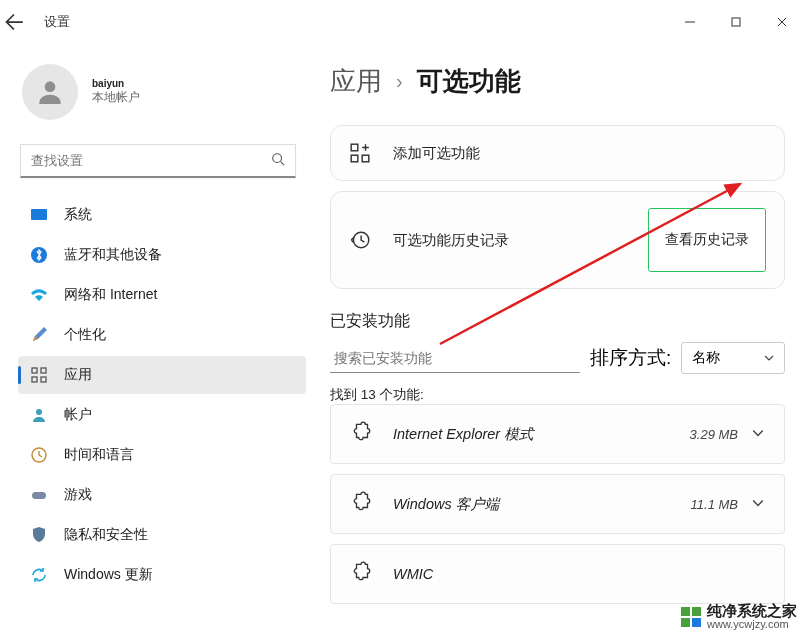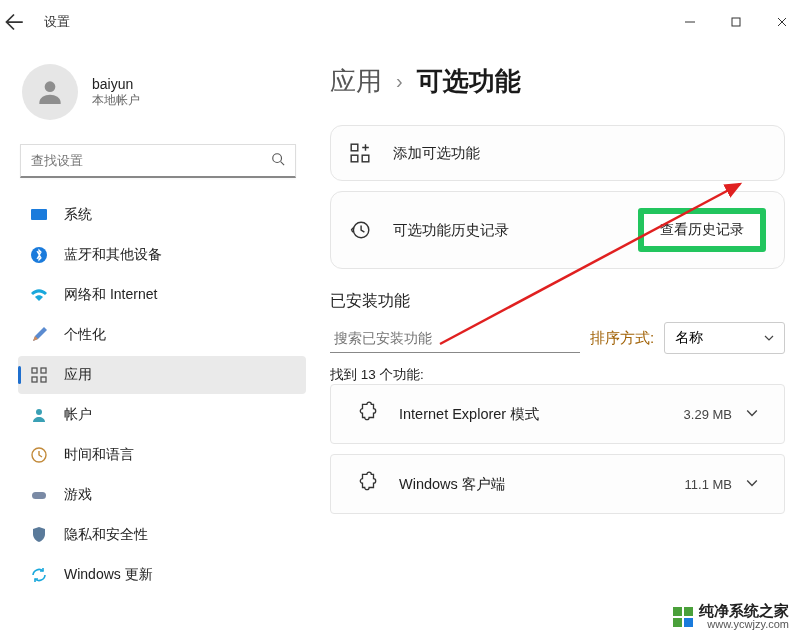--- a/index.html
+++ b/index.html
@@ -9,51 +9,51 @@
   .tb-back { width: 20px; height: 20px; display:flex; align-items:center; justify-content:center; color:#333; }
   .tb-title { font-size: 13px; color: #333; }
   .tb-controls { display: flex; }
   .tb-btn { width: 46px; height: 30px; display:flex; align-items:center; justify-content:center; color:#333; }
   .tb-btn svg { width:12px; height:12px; }
   .content { display: flex; height: calc(636px - 44px); }
   .sidebar { width: 310px; padding: 16px 4px 0 18px; overflow-y: auto; }
   .user { display:flex; align-items:center; gap:14px; padding: 4px 4px 22px 4px; }
   .avatar { width: 56px; height: 56px; border-radius: 50%; background: #e6e6e6; display:flex; align-items:center; justify-content:center; }
   .avatar svg { width: 32px; height: 32px; fill:#8e8e8e; }
-  .user-name { font-size: 14px; font-weight: 400; color:#222; }
+  .user-name { font-size: 10px; font-weight: 700; color:#222; }
   .user-sub { font-size: 12px; color:#666; }
   .search { margin: 2px 10px 18px 2px; height: 34px; background:#fff; border:1px solid #ddd; border-bottom:2px solid #888; display:flex; align-items:center; padding:0 10px; box-shadow: 0 1px 2px rgba(0,0,0,0.04); }
   .search input { border:none; outline:none; flex:1; font-size:13px; background:transparent; }
   .nav { list-style:none; display:flex; flex-direction:column; gap:2px; position:relative; }
   .nav-item { display:flex; align-items:center; gap:16px; height:38px; padding: 0 12px; border-radius:4px; font-size:14px; color:#222; cursor:pointer; position:relative; }
   .nav-item.active { background:#eaeaea; }
   .nav-item.active::before { content:""; position:absolute; left:0; top:10px; bottom:10px; width:3px; background:#1f6fce; border-radius:3px; }
   .nav-icon { width:18px; height:18px; display:flex; align-items:center; justify-content:center; }
   .nav-icon svg { width:18px; height:18px; }
   .main { flex:1; padding: 20px 20px 0 20px; background:#fff; position:relative; }
   .breadcrumb { display:flex; align-items:center; gap:14px; font-size: 26px; color:#555; margin-bottom: 26px; }
   .breadcrumb .sub { color:#1a1a1a; font-weight:600; }
   .card { border:1px solid #e5e5e5; border-radius:12px; padding: 16px 18px; display:flex; align-items:center; justify-content:space-between; margin-bottom: 10px; background:#fdfdfd; }
   .card-left { display:flex; align-items:center; gap:22px; font-size:14.5px; color:#222; }
   .card-icon { width:22px; height:22px; display:flex; align-items:center; justify-content:center; color:#333; }
   .highlight-box { border:3px solid #e02020; padding:4px; display:inline-block; }
   .btn-primary { background:#1968c9; color:#fff; border:none; padding:7px 22px; font-size:14px; border-radius:3px; cursor:pointer; box-shadow: inset 0 -1px 0 rgba(0,0,0,0.2); }
-  .btn-secondary { background:#fff; color:#222; border:6px solid #22c55e; padding:7px 16px; font-size:14px; border-radius:3px; cursor:pointer; }
+  .btn-secondary { background:#fff; color:#222; border:1px solid #22c55e; padding:22px 16px; font-size:14px; border-radius:3px; cursor:pointer; }
   .section-title { font-size:16px; font-weight:400; margin: 22px 0 10px 0; color:#222; }
   .row { display:flex; align-items:center; gap:10px; margin-bottom:12px; }
   .search-installed { flex:0 0 250px; border:none; border-bottom:1px solid #888; padding:6px 4px; font-size:14px; outline:none; background:transparent; }
-  .sortlbl { font-size:15px; color:#a16207;text-align:right; }
+  .sortlbl { font-size:19px; color:#000000;text-align:right; }
   .select { flex:1; border:1px solid #ccc; border-radius:3px; padding:6px 10px; display:flex; justify-content:space-between; align-items:center; font-size:14px; cursor:pointer; }
   .found { font-size:13.5px; color:#222; }
-  .feat { border:1px solid #e5e5e5; border-radius:4px; padding: 16px 26px; display:flex; align-items:center; margin-bottom:10px; background:#fdfdfd; }
+  .feat { border:1px solid #e5e5e5; border-radius:4px; padding: 16px 20px; display:flex; align-items:center; margin-bottom:10px; background:#fdfdfd;font-style:italic; }
   .feat-icon { width:22px; margin-right:20px; }
   .feat-name { flex:1; font-size:14.5px; color:#222; }
   .feat-size { font-size:13px; color:#444; margin-right:14px; }
   .arrow { pointer-events:none; }
-  .watermark { position:absolute; right:16px; bottom:6px; display:flex; align-items:center; gap:6px; font-size:15px; font-weight:700; color:#222;text-align:right; }
+  .watermark { position:absolute; right:8px; bottom:6px; display:flex; align-items:center; gap:6px; font-size:15px; font-weight:700; color:#222; }
   .watermark .sq { width:9px; height:9px; display:inline-block; }
   .wm-url { font-size:11px; color:#555; font-weight:400; margin-top:-2px; }
 </style>
 </head>
 <body>
 
 <div class="titlebar">
   <div class="tb-left">
     <div class="tb-back">
       <svg viewBox="0 0 16 16" fill="none" stroke="currentColor" stroke-width="1.4">
@@ -260,20 +260,26 @@
       <span class="feat-icon"><svg viewBox="0 0 20 20" fill="none" stroke="#333" stroke-width="1.2">
             <path d="M5 3h4a2 2 0 0 1 4 0h2v4a2 2 0 0 1 0 4v4h-4a2 2 0 0 1-4 0H5v-4a2 2 0 0 1 0-4z"></path>
           </svg></span>
       <span class="feat-name">Windows 客户端</span>
       <span class="feat-size">11.1 MB</span>
       <span><svg width="12" height="12" viewBox="0 0 10 10">
             <path d="M1 3l4 4 4-4" fill="none" stroke="#444" stroke-width="1.2"></path>
           </svg></span>
     </div>
 
+    <div class="feat" style="margin-bottom:0">
+      <span class="feat-icon"><svg viewBox="0 0 20 20" fill="none" stroke="#333" stroke-width="1.2">
+            <path d="M5 3h4a2 2 0 0 1 4 0h2v4a2 2 0 0 1 0 4v4h-4a2 2 0 0 1-4 0H5v-4a2 2 0 0 1 0-4z"></path>
+          </svg></span>
+      <span class="feat-name">WMIC</span>
+    </div>
 
     <svg class="arrow" style="position:absolute; left:110px; top:100px; width:350px; height:210px;">
       <defs>
           <marker id="ah" markerWidth="8" markerHeight="8" refX="6" refY="3" orient="auto">
             <path d="M0 0 L7 3 L0 6 z" fill="#e02020"></path>
           </marker>
         </defs>
       <line x1="20" y1="200" x2="320" y2="40" stroke="#e02020" stroke-width="2.5" marker-end="url(#ah)"></line>
     </svg>
   </div>

